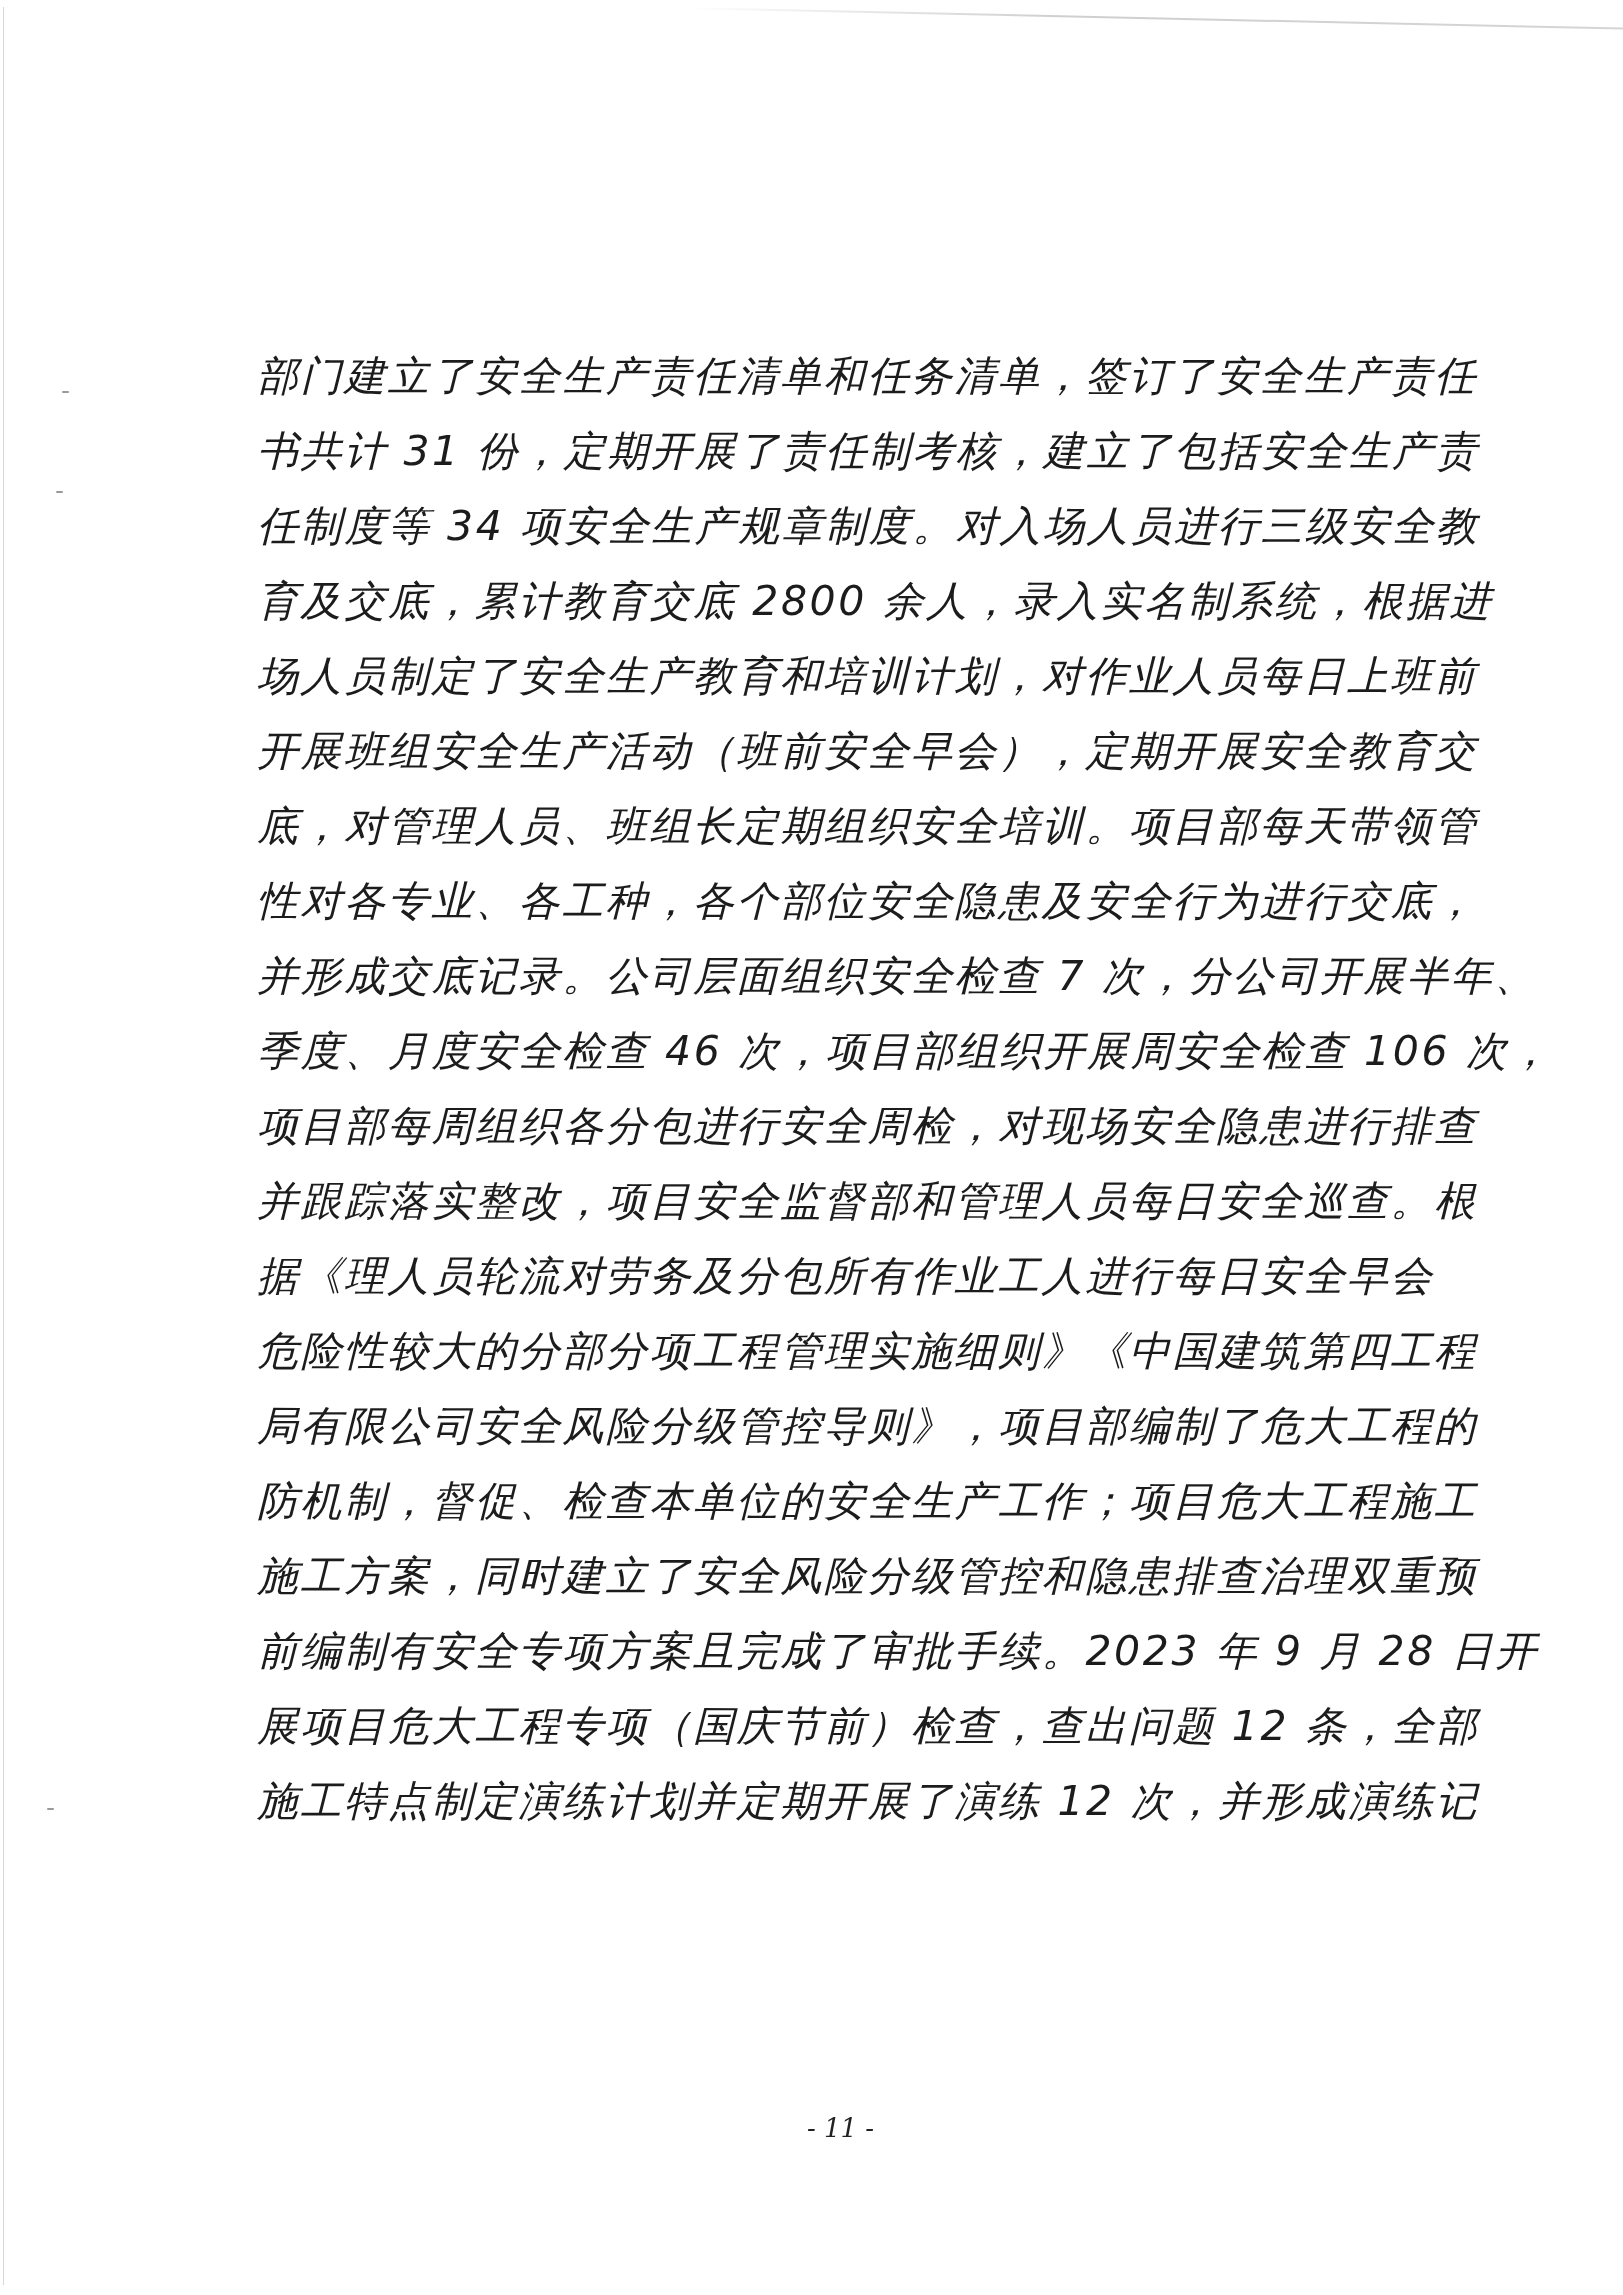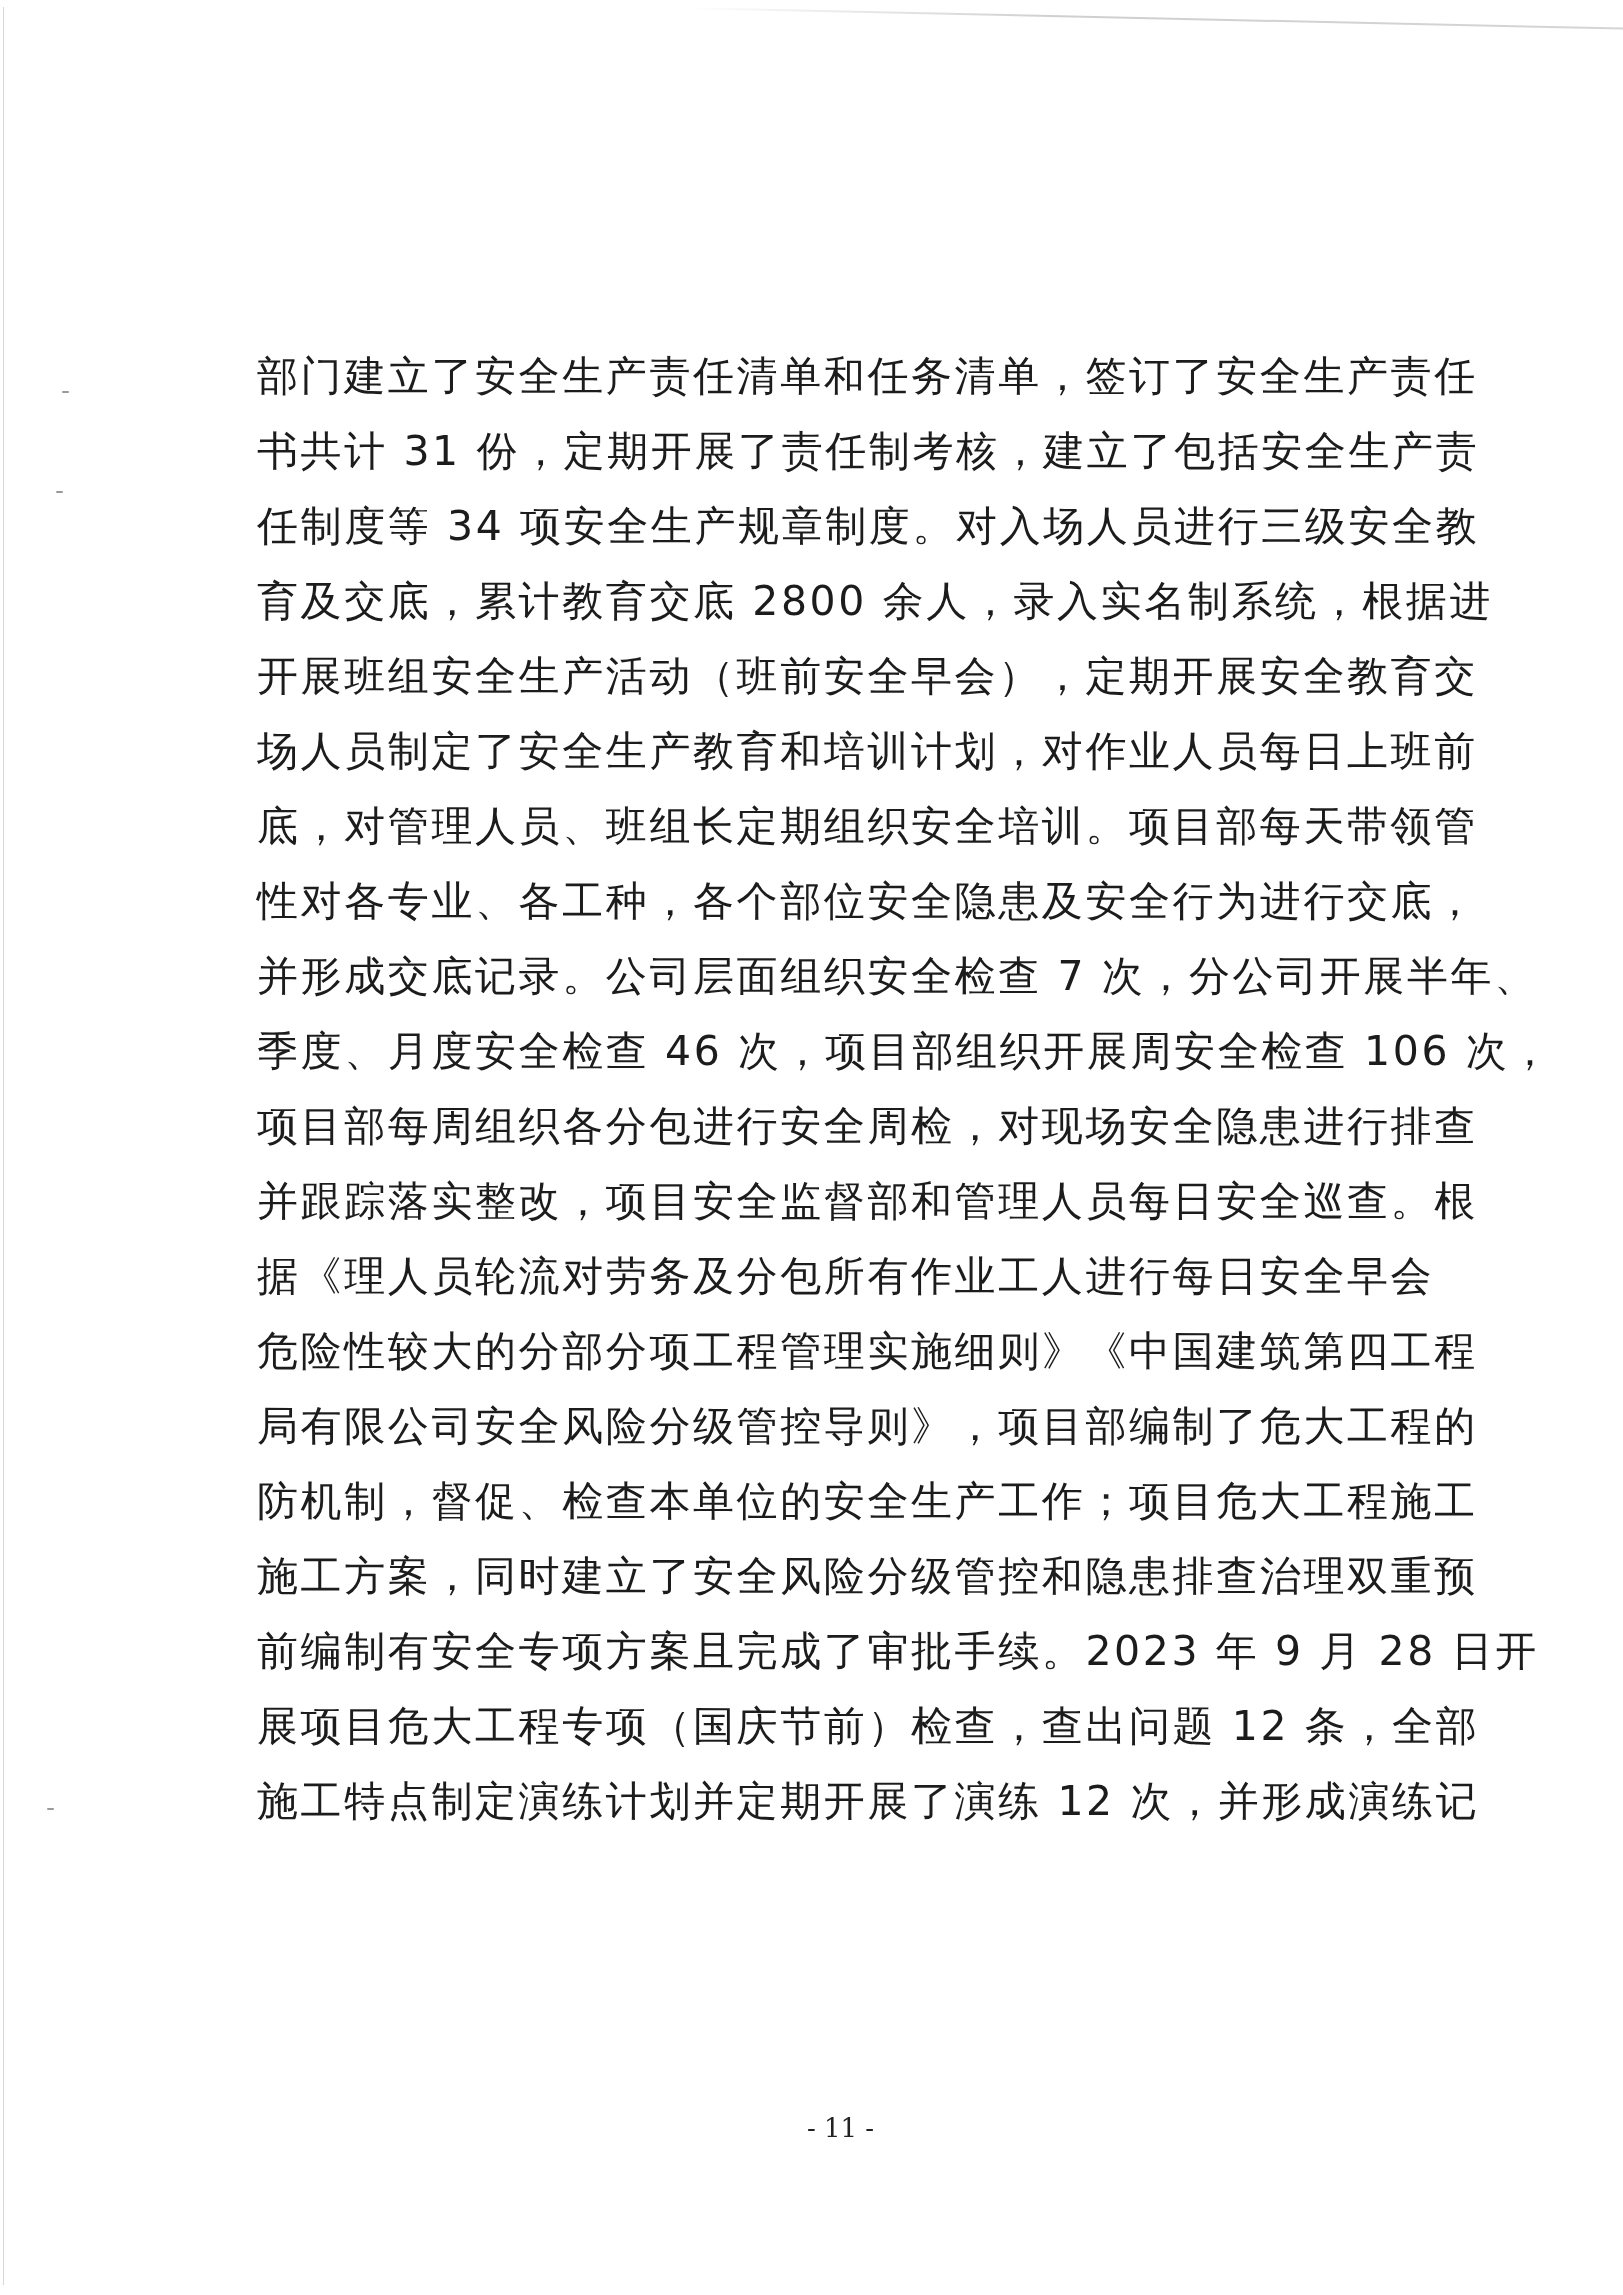--- a/index.html
+++ b/index.html
@@ -1,17 +1,17 @@
 <!DOCTYPE html>
 <html style="font-size:10.5px"><head>
 <meta charset="utf-8">
 <style>
   html, body { margin: 0; padding: 0; background: #ffffff; }
   body { width: 1623px; height: 2295px; position: relative; overflow: hidden; }
-  .page { position: absolute; left: 0; top: 0; width: 1623px; height: 2295px; background: #fff; }
+  .page { position: absolute; left: 0; top: 0; width: 1623px; height: 2295px; background: #fff; font-style: italic; }
   .scan-edge { position: absolute; left: 2.6px; top: 6.5px; width: 1.3px; height: 2278px; background: #d8d8d8; }
   .scan-streak { position: absolute; left: 681px; top: 6.5px; width: 943px; height: 2px; background: linear-gradient(to right, rgba(200,200,200,0), #cfcfcf 40%, #d5d5d5); transform-origin: left center; transform: rotate(1.25deg); }
   .speck { position: absolute; width: 6.5px; height: 2px; background: #9a9a9a; border-radius: 1.3px; }
   .body-text {
     position: absolute; left: 257px; top: 339px; width: 1172px;
     font-family: "DejaVu Sans", "Liberation Sans", sans-serif;
     font-size: 41px; line-height: 75px; color: #1c1c1c;
     letter-spacing: 2.6px;
   }
   .line { display: block; white-space: nowrap; height: 75px; text-align: justify; text-align-last: justify; }
@@ -29,22 +29,22 @@
   <div class="scan-streak"></div>
   <div class="speck" style="left:62px;top:391px;"></div>
   <div class="speck" style="left:56px;top:491px;"></div>
   <div class="speck" style="left:47px;top:1808px;"></div>
 
   <div class="body-text">
     <span class="line">部门建立了安全生产责任清单和任务清单，签订了安全生产责任</span>
     <span class="line">书共计 31 份，定期开展了责任制考核，建立了包括安全生产责</span>
     <span class="line">任制度等 34 项安全生产规章制度。对入场人员进行三级安全教</span>
     <span class="line">育及交底，累计教育交底 2800 余人，录入实名制系统，根据进</span>
+    <span class="line">场人员制定了安全生产教育和培训计划，对作业人员每日上班前</span>
     <span class="line">开展班组安全生产活动（班前安全早会），定期开展安全教育交</span>
-    <span class="line">场人员制定了安全生产教育和培训计划，对作业人员每日上班前</span>
     <span class="line">底，对管理人员、班组长定期组织安全培训。项目部每天带领管</span>
     <span class="line">性对各专业、各工种，各个部位安全隐患及安全行为进行交底，</span>
     <span class="line">并形成交底记录。公司层面组织安全检查 7 次，分公司开展半年、</span>
     <span class="line">季度、月度安全检查 46 次，项目部组织开展周安全检查 106 次，</span>
     <span class="line">项目部每周组织各分包进行安全周检，对现场安全隐患进行排查</span>
     <span class="line">并跟踪落实整改，项目安全监督部和管理人员每日安全巡查。根</span>
     <span class="line">据《理人员轮流对劳务及分包所有作业工人进行每日安全早会</span>
     <span class="line">危险性较大的分部分项工程管理实施细则》《中国建筑第四工程</span>
     <span class="line">局有限公司安全风险分级管控导则》，项目部编制了危大工程的</span>
     <span class="line">防机制，督促、检查本单位的安全生产工作；项目危大工程施工</span>

